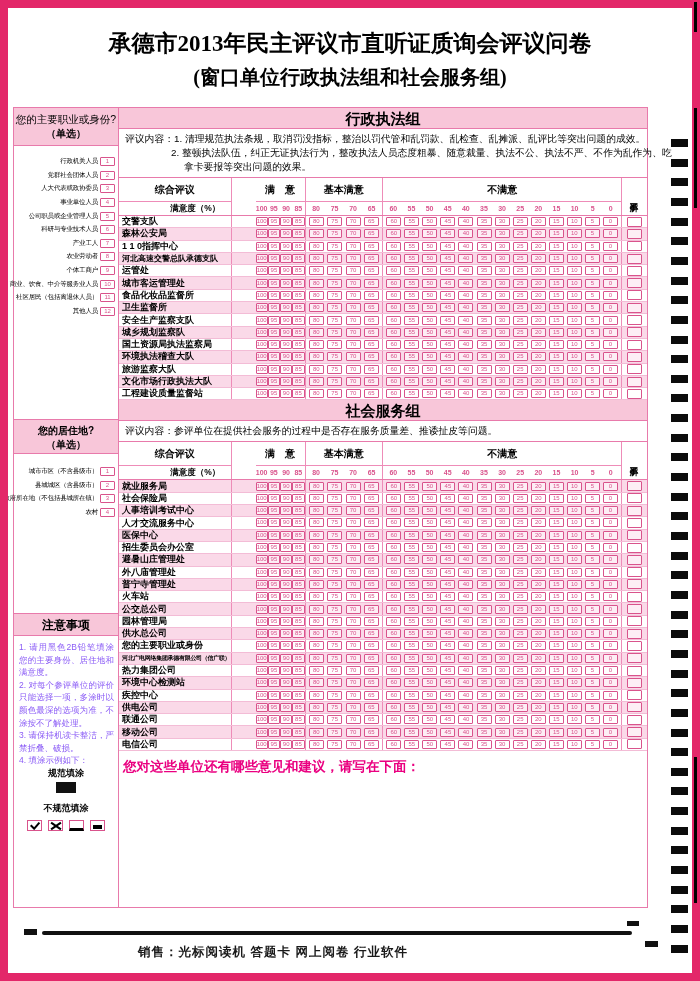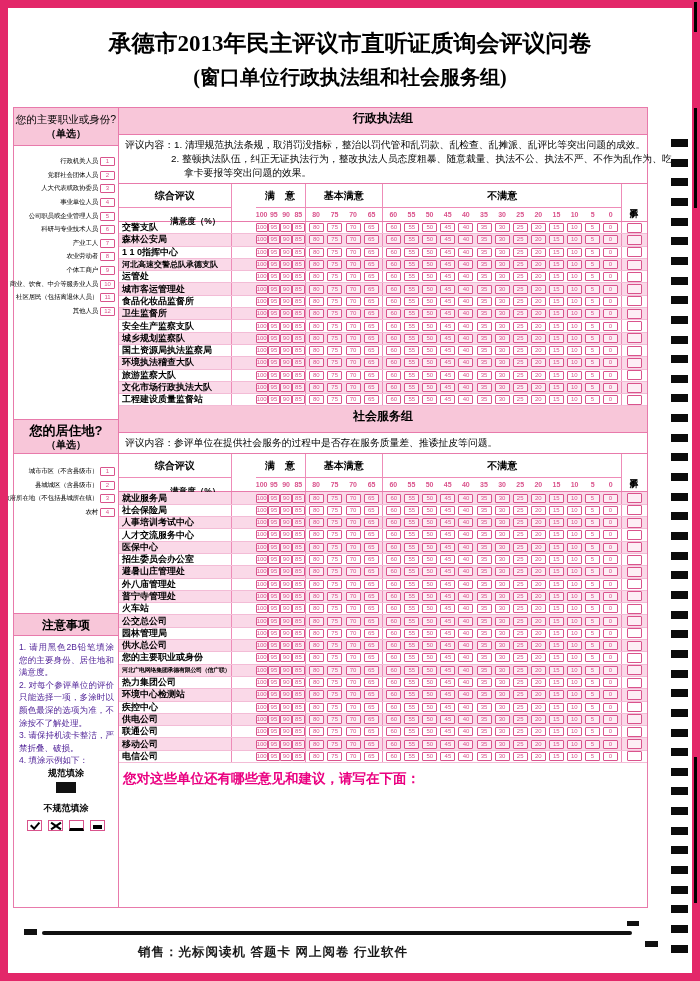--- a/index.html
+++ b/index.html
@@ -20,51 +20,51 @@
   .sidebar{width:105px;flex:none;border-right:1px solid var(--gridDark);box-sizing:border-box;position:relative;}
   .main{flex:1;display:flex;flex-direction:column;position:relative;min-width:0;}
 
   
   .sb-head{position:absolute;left:0;right:0;background:var(--band);
            border-bottom:1px solid var(--gridDark);text-align:center;color:#000;box-sizing:border-box;}
   .occ-head{top:0;height:38px;padding-top:4px;}
   .occ-head .l1{font-size:10.5px;font-weight:normal;line-height:15px;}
   .occ-head .l2{font-size:10px;font-weight:bold;line-height:14px;}
   .res-head{top:311px;height:35px;border-top:1px solid var(--gridDark);padding-top:3px;}
-  .res-head .l1{font-size:13px;font-weight:bold;line-height:15px;}
+  .res-head .l1{font-size:10px;font-weight:bold;line-height:15px;}
   .res-head .l2{font-size:10px;font-weight:bold;line-height:14px;}
   .notes-head{top:505px;height:23px;border-top:1px solid var(--gridDark);
               font-size:12px;font-weight:bold;line-height:23px;}
 
   .opt-list{position:absolute;left:0;right:0;}
   .occ-list{top:47px;}
   .res-list{top:357px;}
   .opt{height:13.6px;display:flex;justify-content:flex-end;align-items:center;padding-right:3px;}
   .opt-label{font-size:6.5px;letter-spacing:-0.2px;color:#000;white-space:nowrap;margin-right:2px;}
   .opt .bub{flex:none;}
 
-  .notes{position:absolute;top:533px;left:5px;right:4px;color:#4c1d95;}
+  .notes{position:absolute;top:533px;left:5px;right:4px;color:#8b5cf6;}
   .note-item{font-size:8.5px;line-height:12.6px;text-align:justify;}
   .good-label,.bad-label{position:absolute;left:0;right:0;text-align:center;
                          font-size:9px;font-weight:bold;color:#000;}
   .good-label{top:659px;}
   .good-square{position:absolute;top:674px;left:50%;margin-left:-10px;width:20px;height:11px;background:#111;}
   .bad-label{top:694px;}
   .bad-marks{position:absolute;top:712px;left:0;right:0;display:flex;justify-content:center;gap:6px;}
   .bmark{width:15px;height:11px;border:1px solid var(--bubble);position:relative;background:#fff;box-sizing:border-box;}
   .bmark-check::before{content:"";position:absolute;left:2px;top:5px;width:5px;height:2px;background:#000;transform:rotate(45deg);}
   .bmark-check::after{content:"";position:absolute;left:4px;top:4px;width:9px;height:2px;background:#000;transform:rotate(-50deg);}
   .bmark-cross::before{content:"";position:absolute;left:1px;top:4px;width:12px;height:2px;background:#000;transform:rotate(35deg);}
   .bmark-cross::after{content:"";position:absolute;left:1px;top:4px;width:12px;height:2px;background:#000;transform:rotate(-35deg);}
   .bmark-underline{border-bottom:3px solid #000;}
   .bmark-halffill::after{content:"";position:absolute;left:2px;right:2px;bottom:1px;height:4px;background:#000;}
 
   
-  .band{flex:none;height:27px;background:var(--band);border-bottom:1px solid var(--gridDark);
-        text-align:center;font-size:12px;font-weight:bold;line-height:21px;color:#000;box-sizing:border-box;}
+  .band{flex:none;height:21px;background:var(--band);border-bottom:1px solid var(--gridDark);
+        text-align:center;font-size:15px;font-weight:bold;line-height:21px;color:#000;box-sizing:border-box;}
   .desc{flex:none;border-bottom:1px solid var(--gridDark);padding:3px 0 3px 6px;box-sizing:border-box;}
   .desc-line{font-size:9.8px;line-height:14px;color:#000;white-space:nowrap;}
   .ind1{padding-left:46px;}
   .ind2{padding-left:59px;}
 
   .thead{flex:none;display:flex;height:38px;border-bottom:1px solid var(--gridDark);box-sizing:border-box;}
   .hcol{box-sizing:border-box;border-left:1px solid var(--grid);display:flex;flex-direction:column;}
   .hcol.first{border-left:none;}
   .h-top{height:24px;line-height:24px;text-align:center;font-weight:bold;font-size:10px;color:#000;
          border-bottom:1px solid var(--grid);box-sizing:border-box;}
@@ -77,21 +77,21 @@
              color:#000;letter-spacing:0.5px;line-height:24px;}
 
   .drow{flex:none;display:flex;height:12.3px;box-sizing:border-box;border-bottom:1px solid #f3bcd6;justify-content:flex-end;}
   .drow.alt{background:var(--rowalt);}
   .dcell{box-sizing:border-box;border-left:1px solid var(--grid);height:100%;
          display:flex;align-items:center;}
   .dcell.first{border-left:none;}
   .dname{width:112px;padding-left:3px;font-size:9px;font-weight:bold;color:#000;
          white-space:nowrap;overflow:hidden;}
   .w-sat{width:74px;padding-left:24px;}.w-basic{width:78px;}.w-unsat{width:240px;}.w-unk{width:26px;justify-content:center;}
-  .hw-name{width:112px;gap:8px;}
+  .hw-name{width:112px;}
   .bub{display:inline-block;width:13px;height:7px;line-height:7px;border:1px solid var(--bubble);
        color:var(--bubble);font-size:6px;text-align:center;border-radius:1px;background:rgba(255,255,255,.55);}
   .bub-unk{width:13px;height:8px;}
 
   .prompt{flex:none;margin:7px 0 0 4px;font-size:13.5px;font-weight:bold;color:var(--accent);}
   .comment-space{flex:1;}
 
   
   .tmark{position:absolute;left:671px;width:17px;height:8px;background:#0b0b0b;z-index:6;}
   .vbar{position:absolute;left:694px;width:3px;background:#000;z-index:6;}

